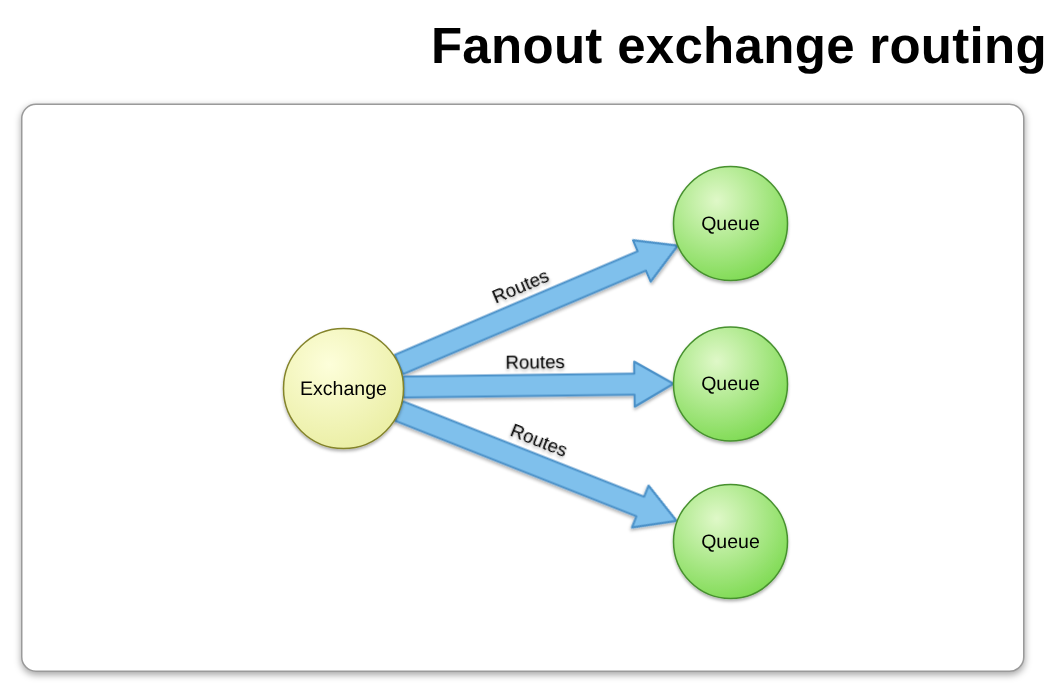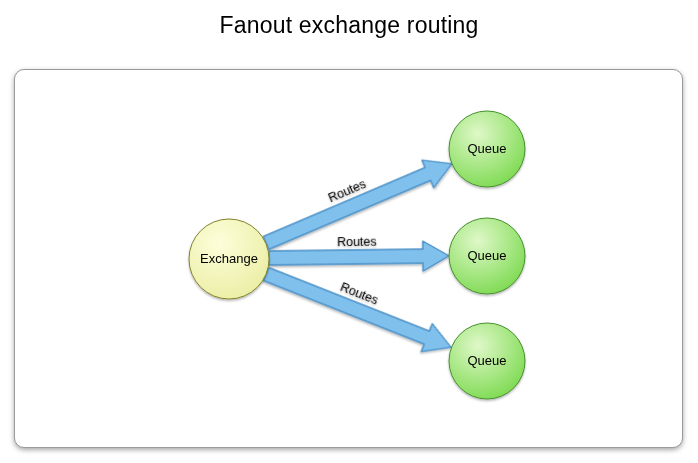--- a/index.html
+++ b/index.html
@@ -13,23 +13,23 @@
     width: 698px;
     height: 463px;
     background: #ffffff;
     overflow: hidden;
   }
   .title {
     position: absolute;
     top: 12px;
     left: 0;
     width: 100%;
-    text-align: center;
-    font-size: 23px;
-    font-weight: 400;
+    text-align: right;
+    font-size: 34px;
+    font-weight: 700;
     letter-spacing: 0.2px;
     color: #000000;
   }
   .frame {
     position: absolute;
     left: 14px;
     top: 69px;
     width: 667px;
     height: 377px;
     background: #ffffff;

